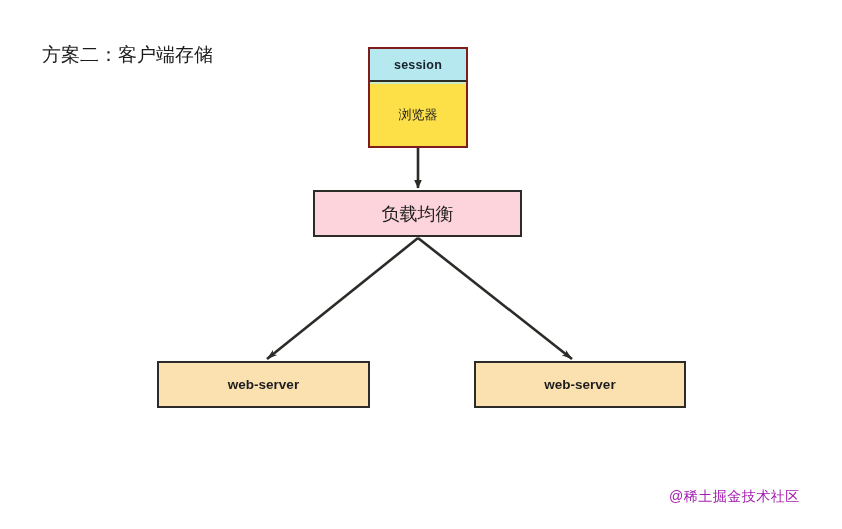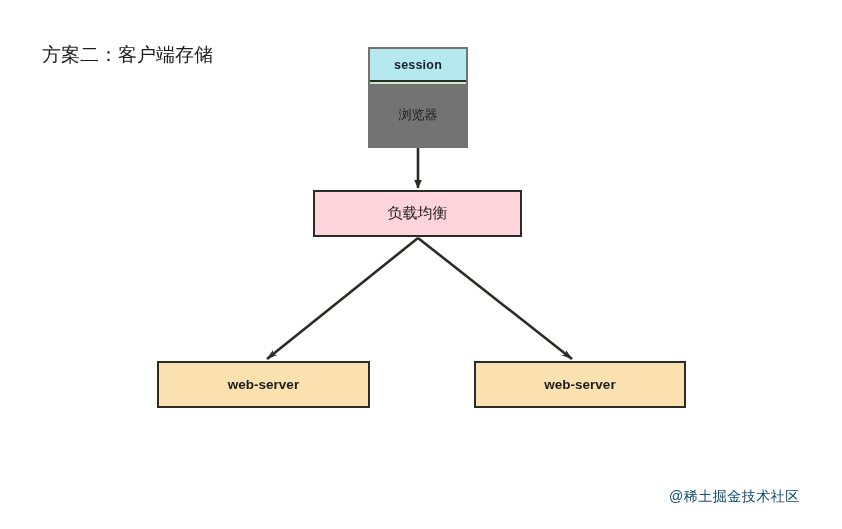--- a/index.html
+++ b/index.html
@@ -47,21 +47,21 @@
     font-family: "Liberation Sans", "DejaVu Sans", sans-serif;
   }
   
   #client-stack {
     position: absolute;
     left: 368px;
     top: 47px;
     width: 100px;
     height: 101px;
     box-sizing: border-box;
-    border: 2px solid #737373;
+    border: 2px solid #7f1d1d;
     background: #cdeac7;
   }
   #session-node {
     position: absolute;
     left: 0px;
     top: 0px;
     width: 96px;
     height: 33px;
     border: none;
     border-bottom: 2px solid #2b2b28;
@@ -71,32 +71,32 @@
     letter-spacing: 0.2px;
     color: #16212b;
   }
   #browser-node {
     position: absolute;
     left: 0px;
     top: 35px;
     width: 96px;
     height: 62px;
     border: none;
-    background: #737373;
+    background: #fde047;
     font-size: 13px;
     color: #212121;
   }
   
   #load-balancer-node {
     left: 313px;
     top: 190px;
     width: 209px;
     height: 47px;
     background: #fdd3dc;
-    font-size: 15px;
+    font-size: 18px;
     color: #1d1d1d;
   }
   
   #web-server-left-node {
     left: 157px;
     top: 361px;
     width: 213px;
     height: 47px;
     background: #fbe0b0;
     font-size: 13.5px;
@@ -111,21 +111,21 @@
     background: #fbe0b0;
     font-size: 13.5px;
     font-weight: bold;
     color: #1d1d1d;
   }
   #watermark {
     position: absolute;
     left: 669px;
     top: 488px;
     font-size: 14px;
-    color: #0c4a6e;
+    color: #a21caf;
     white-space: nowrap;
     letter-spacing: 0.5px;
   }
 </style>
 </head>
 <body>
 
 <div id="canvas">
 
   <div id="diagram-title">方案二：客户端存储</div>

